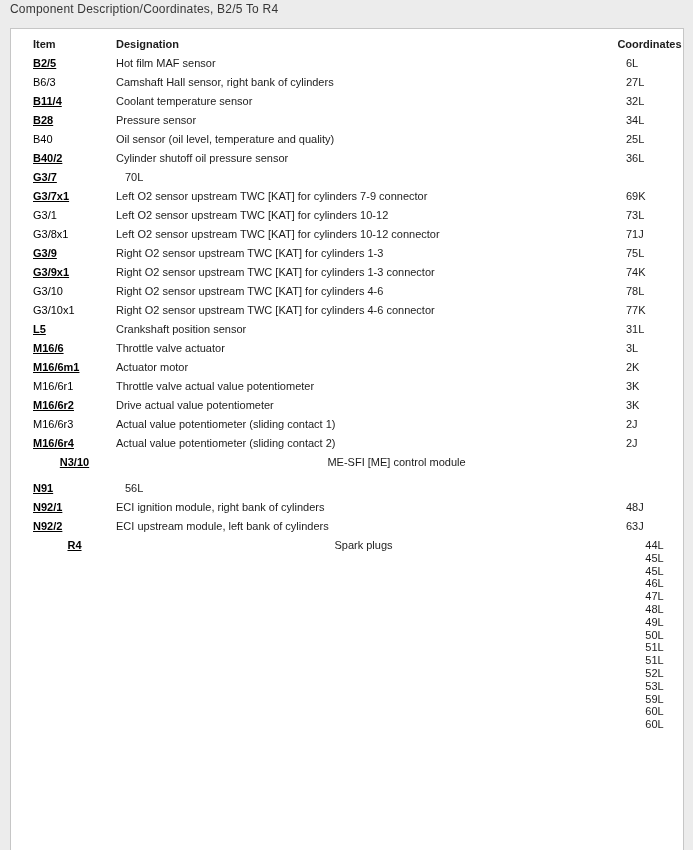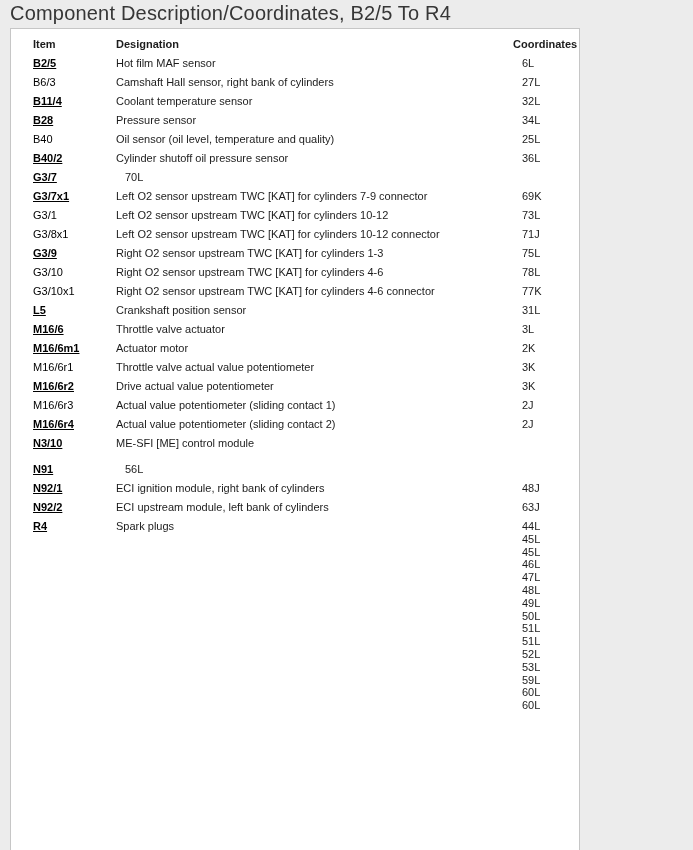--- a/index.html
+++ b/index.html
@@ -11,39 +11,39 @@
     position: relative;
   }
   .screen { position: absolute; inset: 0; }
   .page-title {
     position: absolute; top: 2px; left: 10px;
     font-size: 16px; color: #363636; letter-spacing: 0.2px;
     white-space: nowrap;
   }
   .panel {
     position: absolute; left: 10px; top: 28px;
-    width: 570px; height: 822px;
+    width: 674px; height: 822px;
     background: #ffffff;
     border: 1px solid #c6c6c6; border-bottom: none;
     box-sizing: border-box;
     padding: 6px 0 0 22px;
     overflow: hidden;
   }
   .hrow, .row { display: flex; align-items: flex-start; }
   .col-item  { width: 83px; flex: none; line-height: 19px; }
   .col-desig { flex: 1; line-height: 19px; padding-right: 6px; }
   .col-coord { width: 66px; flex: none; line-height: 19px; padding-left: 9px; box-sizing: border-box; }
   .hrow { font-weight: bold; }
-  .hrow .col-coord { text-align: left; padding-left: 0; padding-right: 1px; }
+  .hrow .col-coord { text-align: center; padding-left: 0; padding-right: 1px; }
   .panel, .panel * { font-size: 11px; color: #1c1c1c; }
-  .page-title { font-size: 20px; }
+  .page-title { font-size: 12px; }
   .item-link { color: #000; text-decoration: none; }
   .item-link.u { text-decoration: underline; cursor: pointer; font-weight: bold; }
   .col-coord.multi { line-height: 12.8px; padding-top: 3px; }
-  .row.has-multi { margin-bottom: 7px; }
+  .row.has-multi { margin-bottom: 7px; text-align: center; }
 </style>
 </head>
 <body>
 
 <div class="screen">
   <div class="page-title">Component Description/Coordinates, B2/5 To R4</div>
 
   <div class="panel">
     <div class="hrow">
       <div class="col-item">Item</div>
@@ -154,20 +154,29 @@
   <div class="row">
     <div class="col-item">
       <span class="item-link u">G3/9</span>
     </div>
     <div class="col-desig">Right O2 sensor upstream TWC [KAT] for cylinders 1-3</div>
     <div class="col-coord">
             <div>75L</div>
           </div>
   </div>
 
+  <div class="row">
+    <div class="col-item">
+      <span class="item-link u">G3/9x1</span>
+    </div>
+    <div class="col-desig">Right O2 sensor upstream TWC [KAT] for cylinders 1-3 connector</div>
+    <div class="col-coord">
+            <div>74K</div>
+          </div>
+  </div>
 
   <div class="row">
     <div class="col-item">
       <span class="item-link">G3/10</span>
     </div>
     <div class="col-desig">Right O2 sensor upstream TWC [KAT] for cylinders 4-6</div>
     <div class="col-coord">
             <div>78L</div>
           </div>
   </div>

